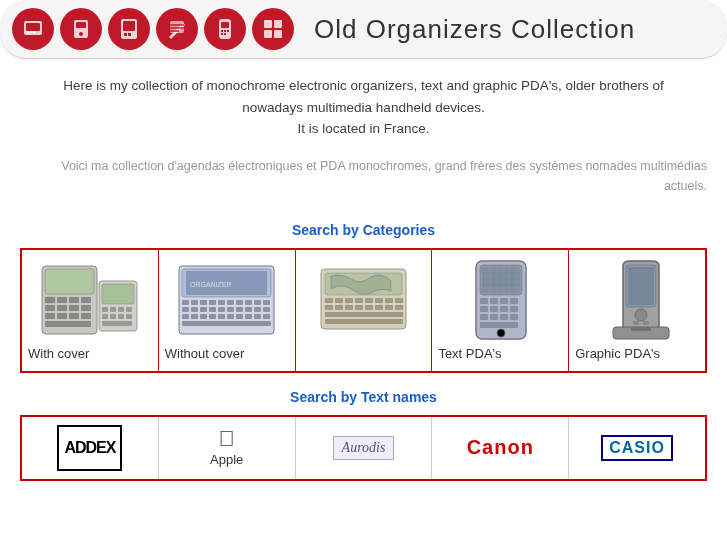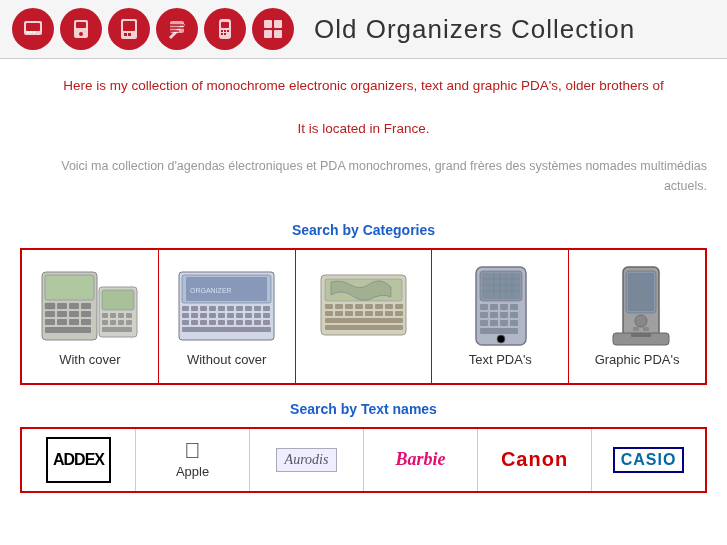--- a/index.html
+++ b/index.html
@@ -11,20 +11,21 @@
       color: #333;
     }
 
     
     .header {
       display: flex;
       align-items: center;
       padding: 8px 12px;
       border-bottom: 1px solid #ccc;
       background: #f5f5f5;
+      border-radius: 26px;
     }
     .header-icons {
       display: flex;
       gap: 6px;
       margin-right: 20px;
     }
     .header-icon-btn {
       width: 42px;
       height: 42px;
       border-radius: 50%;
@@ -45,21 +46,21 @@
       color: #333;
       font-weight: normal;
       letter-spacing: 1px;
     }
 
     
     .description {
       text-align: center;
       padding: 16px 20px 8px;
       font-size: 13.5px;
-      color: #b91c1c;
+      color: #404040;
       line-height: 1.6;
     }
     .description-fr {
       text-align: right;
       padding: 8px 20px 16px;
       font-size: 12.5px;
       color: #999;
       line-height: 1.6;
     }
 
@@ -77,22 +78,22 @@
       padding: 0 20px;
       margin-bottom: 16px;
     }
     .categories-grid {
       display: flex;
       border: 2px solid #cc0000;
     }
     .category-item {
       flex: 1;
       border-right: 1px solid #cc0000;
-      text-align: center;
-      padding: 16px 6px;
+      text-align: left;
+      padding: 10px 6px;
       cursor: pointer;
     }
     .category-item:last-child {
       border-right: none;
     }
     .category-img {
       width: 110px;
       height: 80px;
       margin: 0 auto 6px;
       display: flex;
@@ -244,21 +245,21 @@
         <rect x="3" y="13" width="8" height="8" rx="1" fill="white" opacity="0.8"></rect>
         <rect x="13" y="13" width="8" height="8" rx="1" fill="white" opacity="0.8"></rect>
       </svg>
     </button>
   </div>
   <h1 class="header-title">Old Organizers Collection</h1>
 </div>
 
 <div class="description">
   <span>Here is my collection of monochrome electronic organizers, text and graphic PDA's, older brothers of</span><br>
-  <br>
+  <span>nowadays multimedia handheld devices.</span><br>
   <span>It is located in France.</span>
 </div>
 <div class="description-fr">
   <span>Voici ma collection d'agendas électroniques et PDA monochromes, grand frères des systèmes nomades multimédias actuels.</span>
 </div>
 
 <div class="section-title">Search by Categories</div>
 
 <div class="categories-container">
   <div class="categories-grid">
@@ -450,23 +451,20 @@
       <div class="brand-apple">
         <span class="apple-logo"></span>
         <span class="apple-text">Apple</span>
       </div>
     </div>
 
     <div class="brand-item">
       <div class="brand-aurodis">Aurodis</div>
     </div>
 
-    <div class="brand-item">
-      <div class="brand-barbie">Barbie</div>
-    </div>
 
     <div class="brand-item">
       <div class="brand-canon">Canon</div>
     </div>
 
     <div class="brand-item">
       <div class="brand-casio">CASIO</div>
     </div>
 
   </div>

